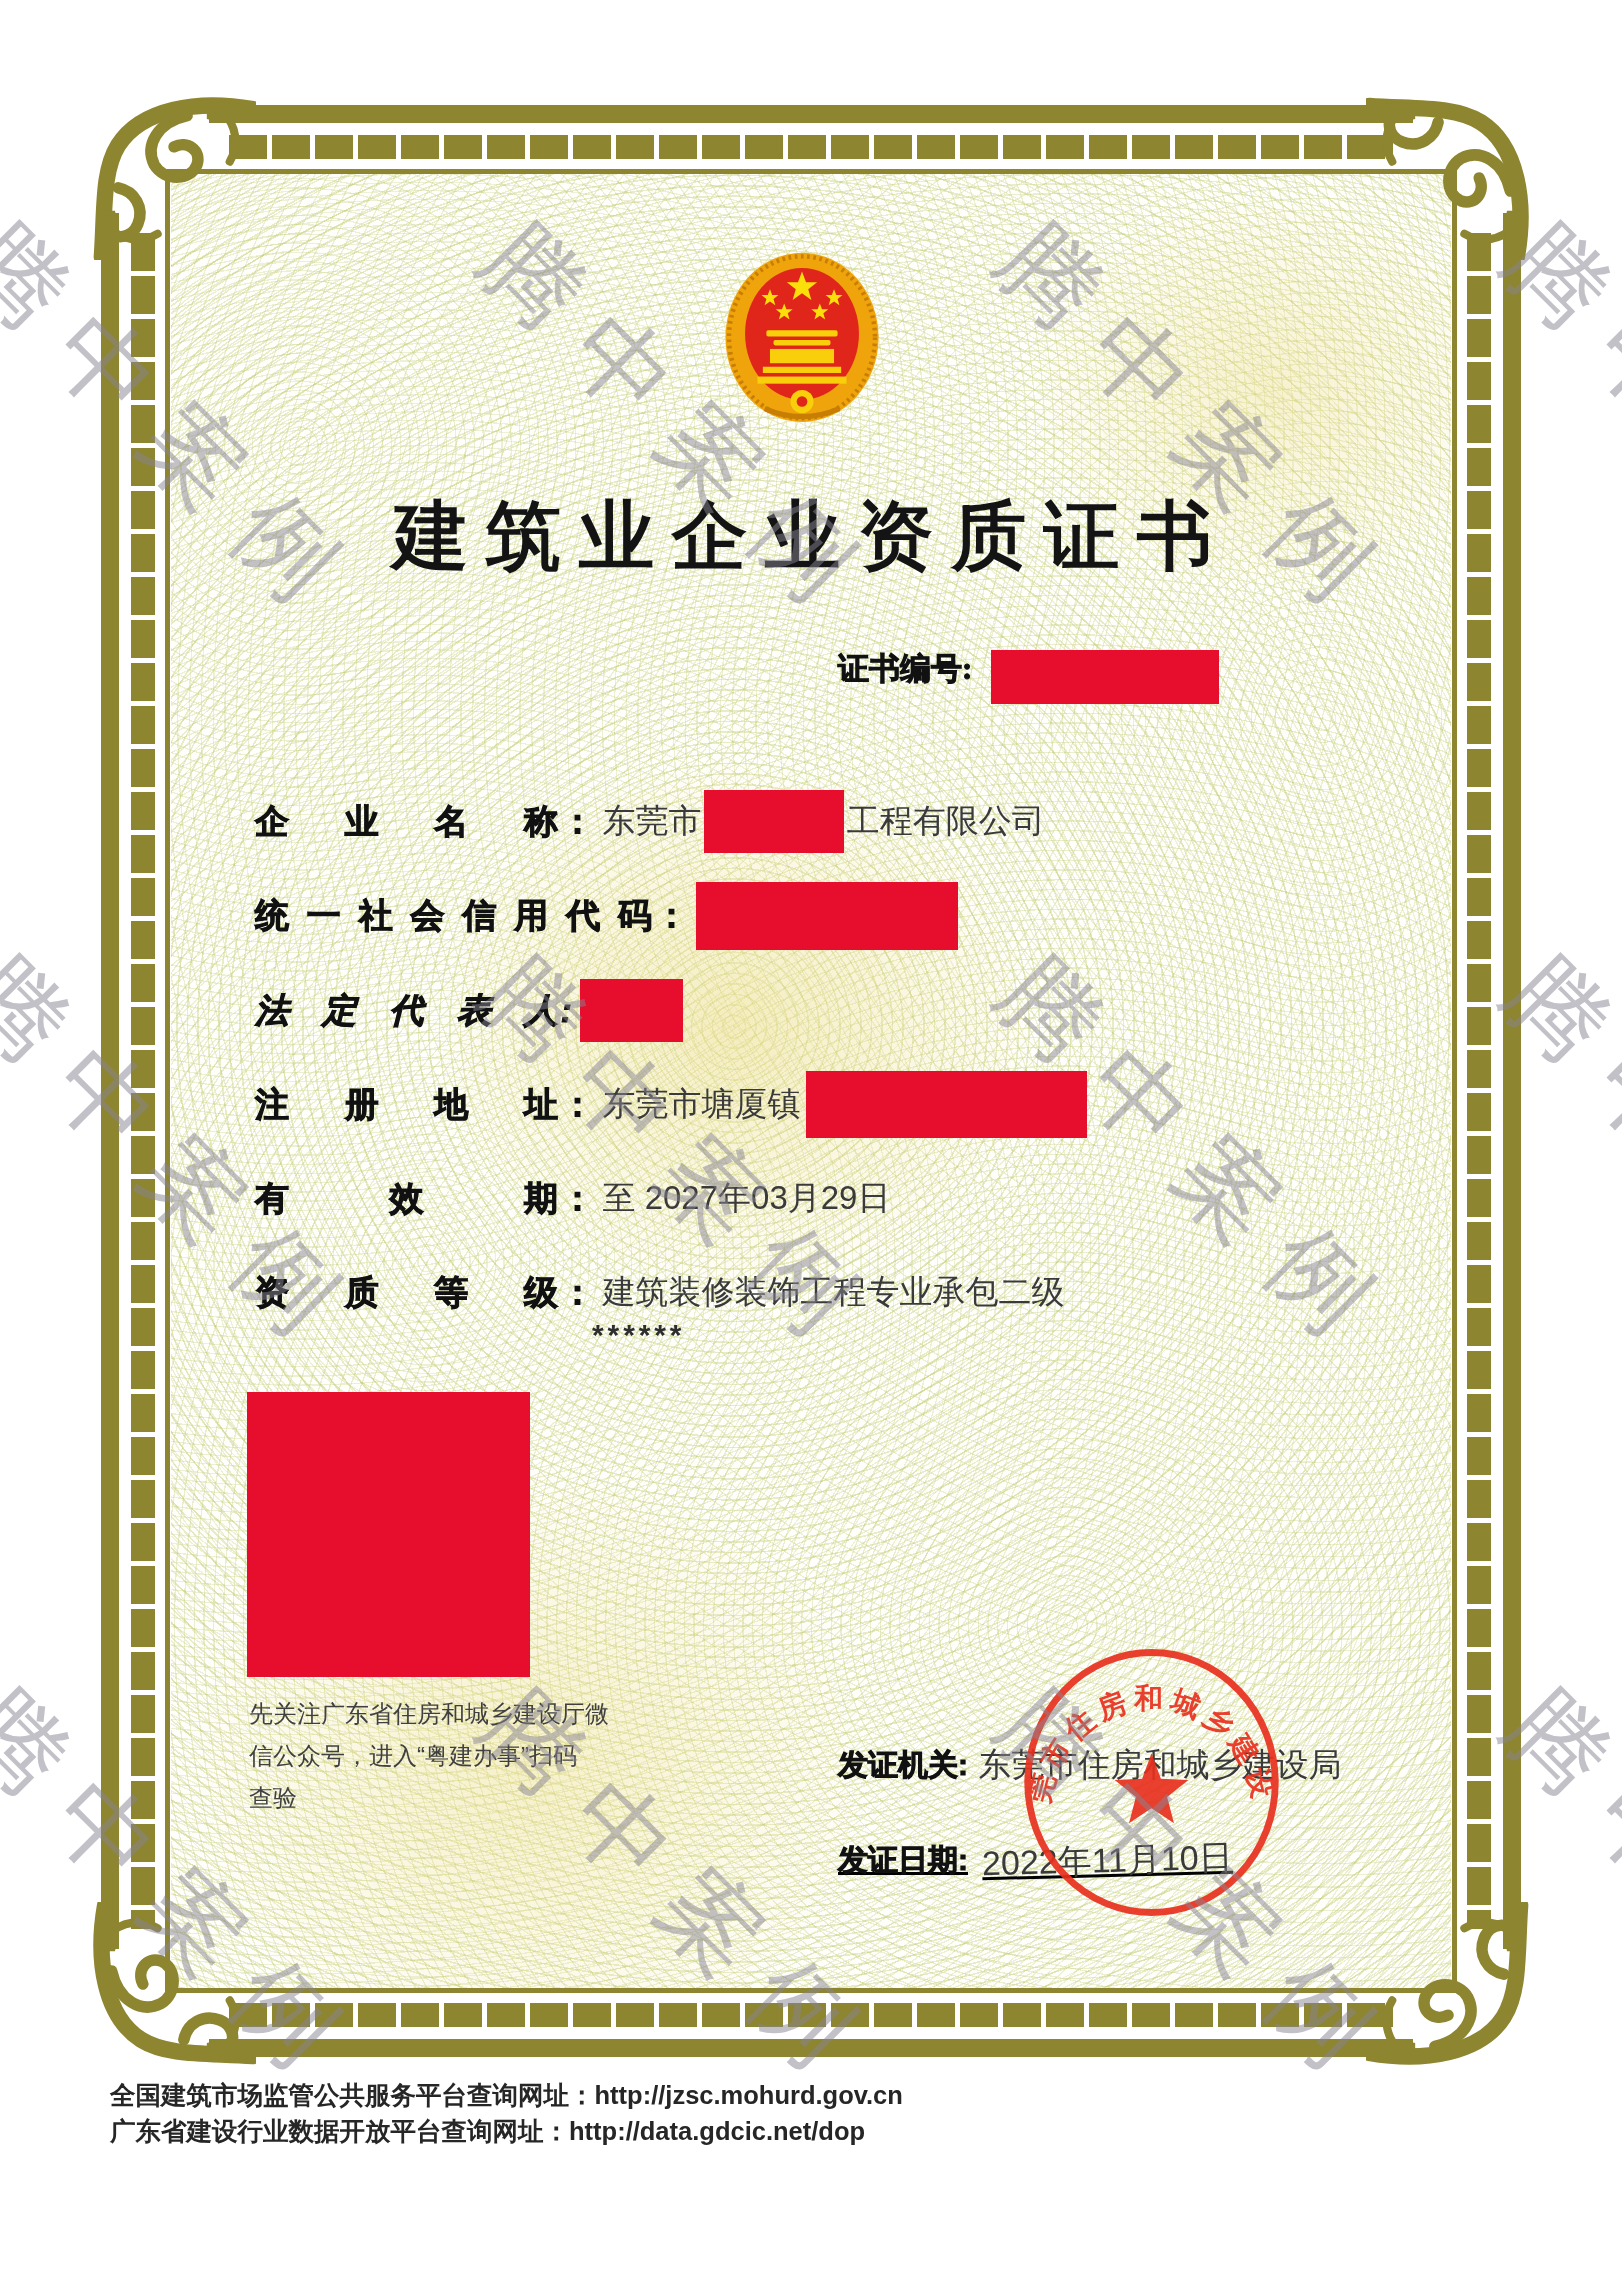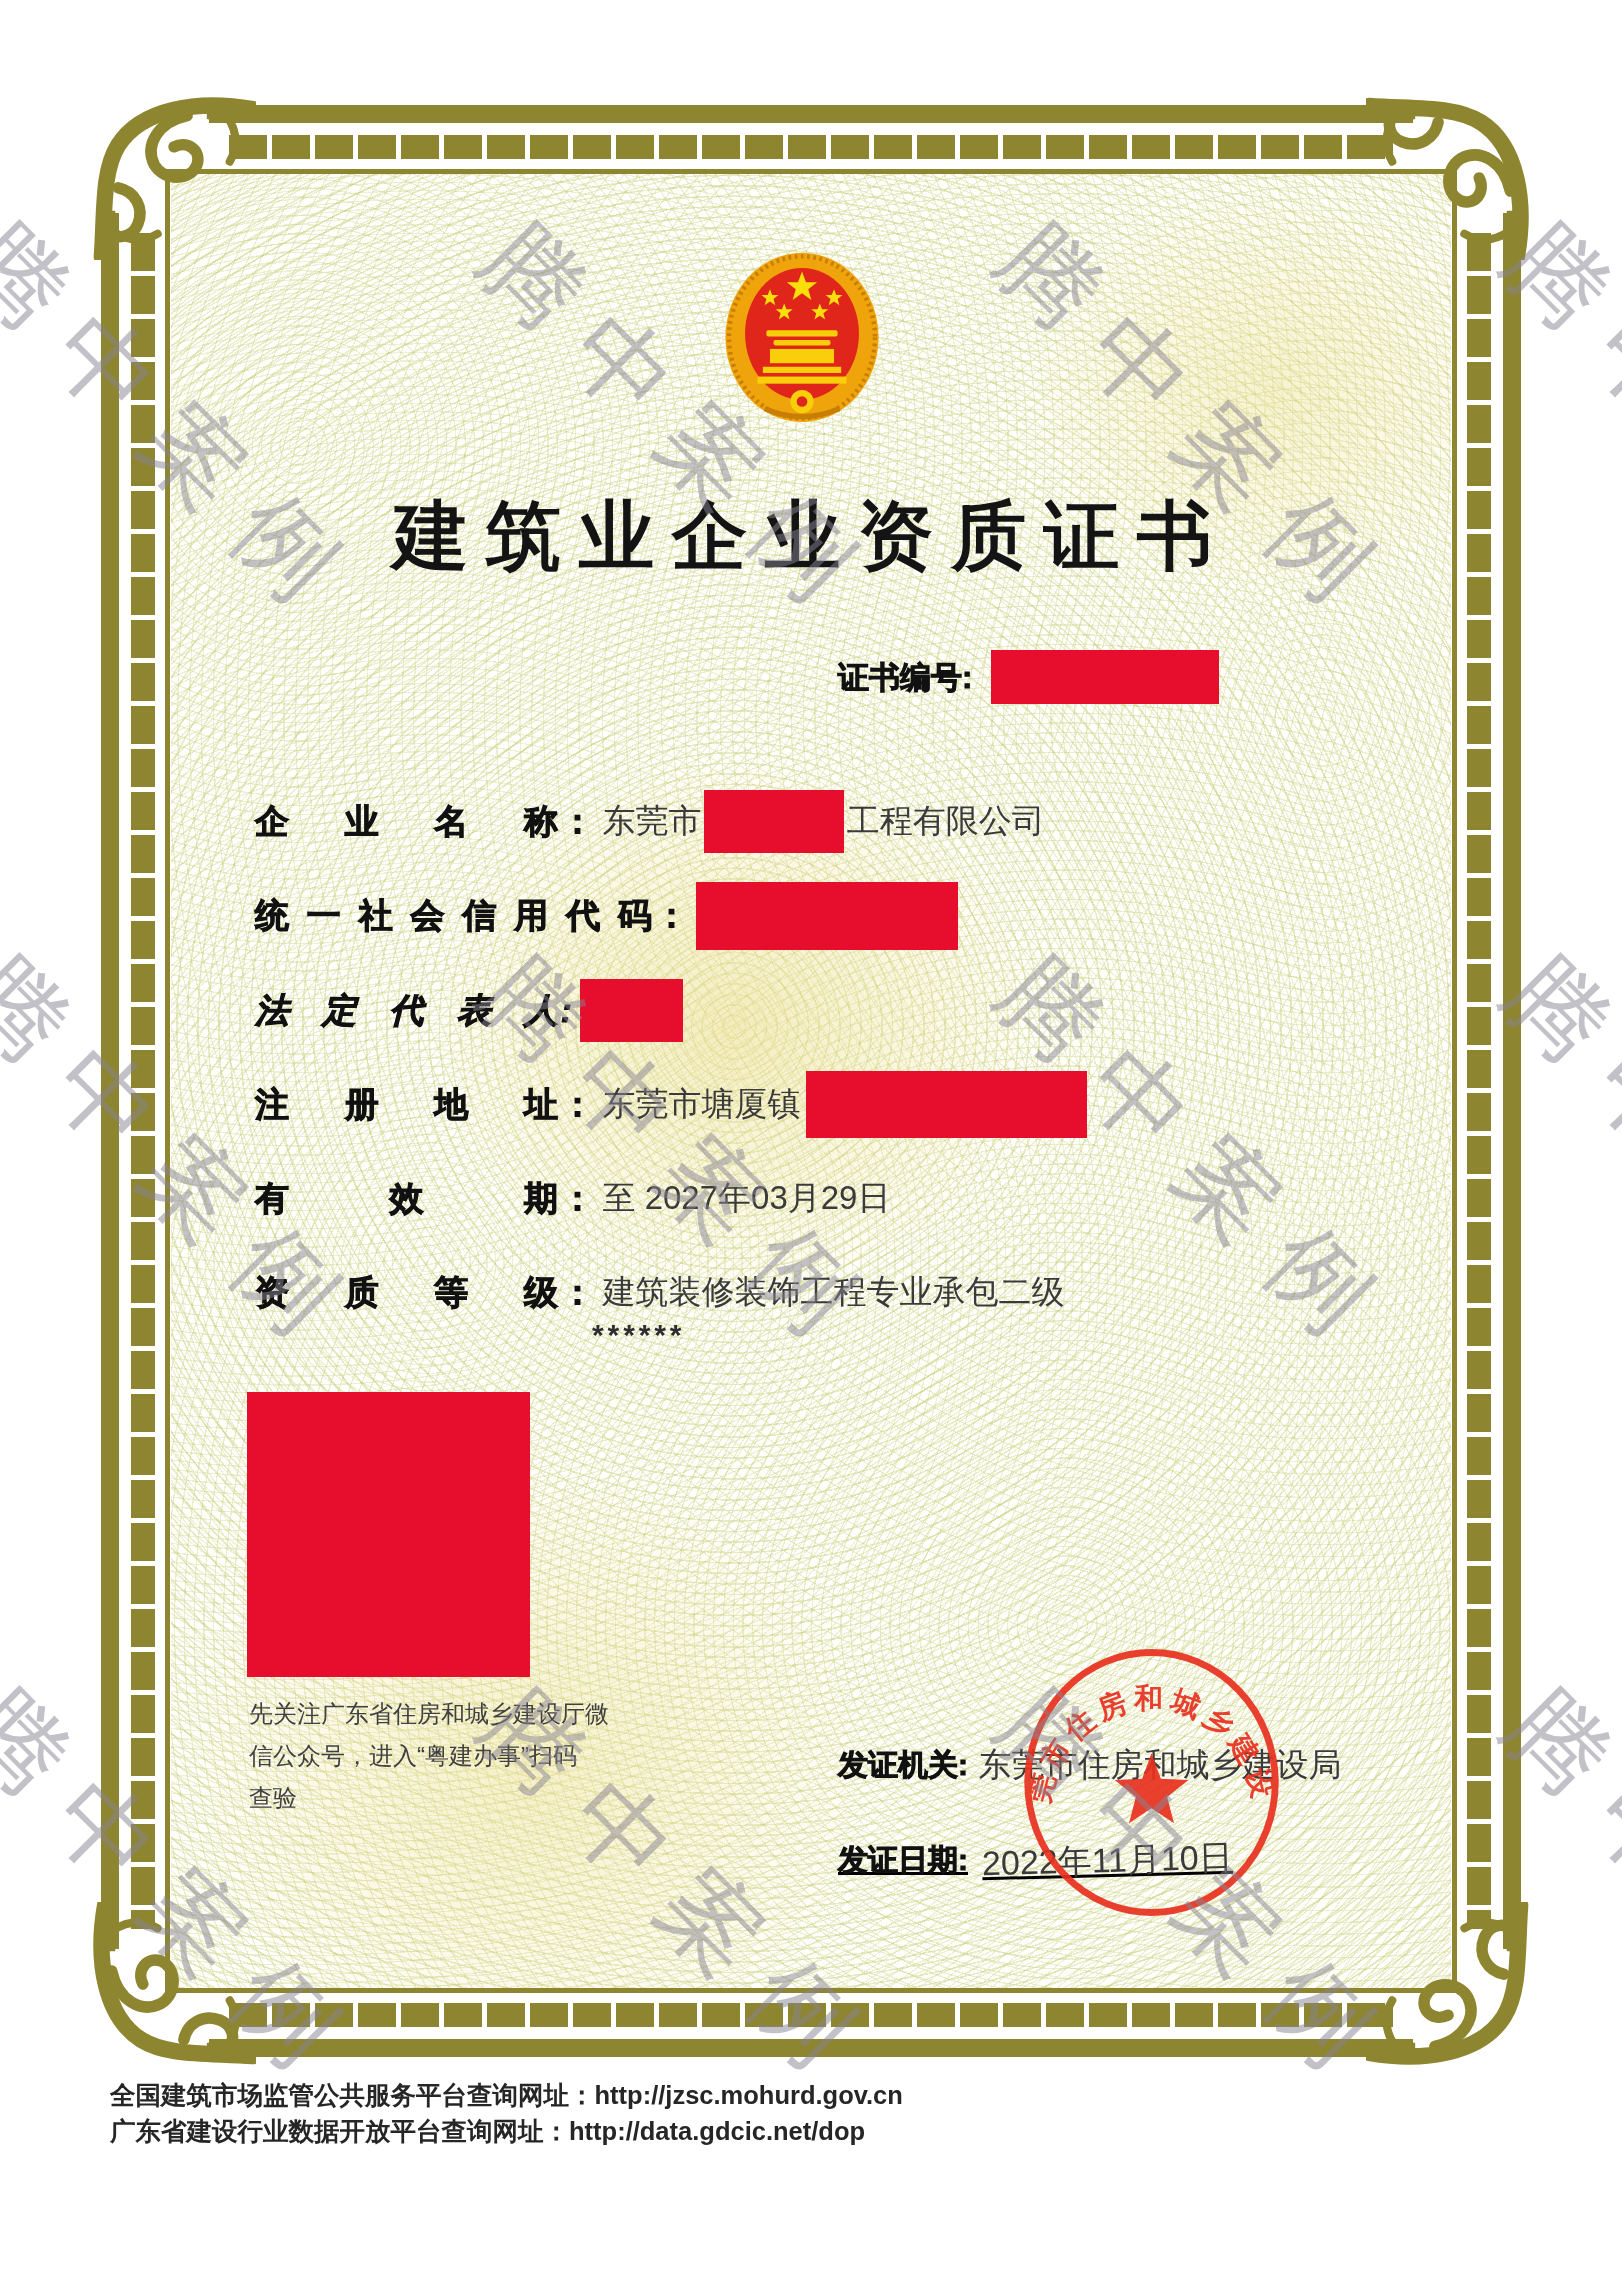--- a/index.html
+++ b/index.html
@@ -46,21 +46,21 @@
 
   
   .emblem{position:absolute; left:713px; top:243px; width:178px; height:195px; z-index:3;}
 
   
   .title{position:absolute; left:0; width:100%; top:486px; margin:0; z-index:3;
     text-align:center; font-size:76px; font-weight:400; color:#141414;
     letter-spacing:17px; -webkit-text-stroke:2px #141414;}
 
   
-  .certno-row{position:absolute; left:838px; top:648px; height:59px; display:flex; align-items:center; z-index:3;}
+  .certno-row{position:absolute; left:838px; top:648px; height:59px; display:flex; align-items:flex-start; z-index:3;font-family:Liberation Serif, serif;}
   .certno-label{font-size:31px; font-weight:700; color:#111; -webkit-text-stroke:1px #111;}
 
   
   .row{position:absolute; left:255px; height:65px; display:flex; align-items:center; z-index:3;}
   .flabel{display:inline-block; width:303px; font-size:34px; font-weight:700; color:#111;
     text-align:justify; text-align-last:justify; -webkit-text-stroke:1px #111;}
   .fcolon{font-size:34px; font-weight:700; color:#111; margin:0 7.9px 0 2.6px; -webkit-text-stroke:1px #111;}
   .fvalue{font-size:33px; color:#3a3a3a; display:flex; align-items:center; white-space:nowrap;}
   .f1{top:789px;} .f2{top:883px;} .f3{top:978px;font-style:italic;} .f4{top:1072px;} .f5{top:1166px;} .f6{top:1260px;}
   .f2 .flabel{width:397px;}

